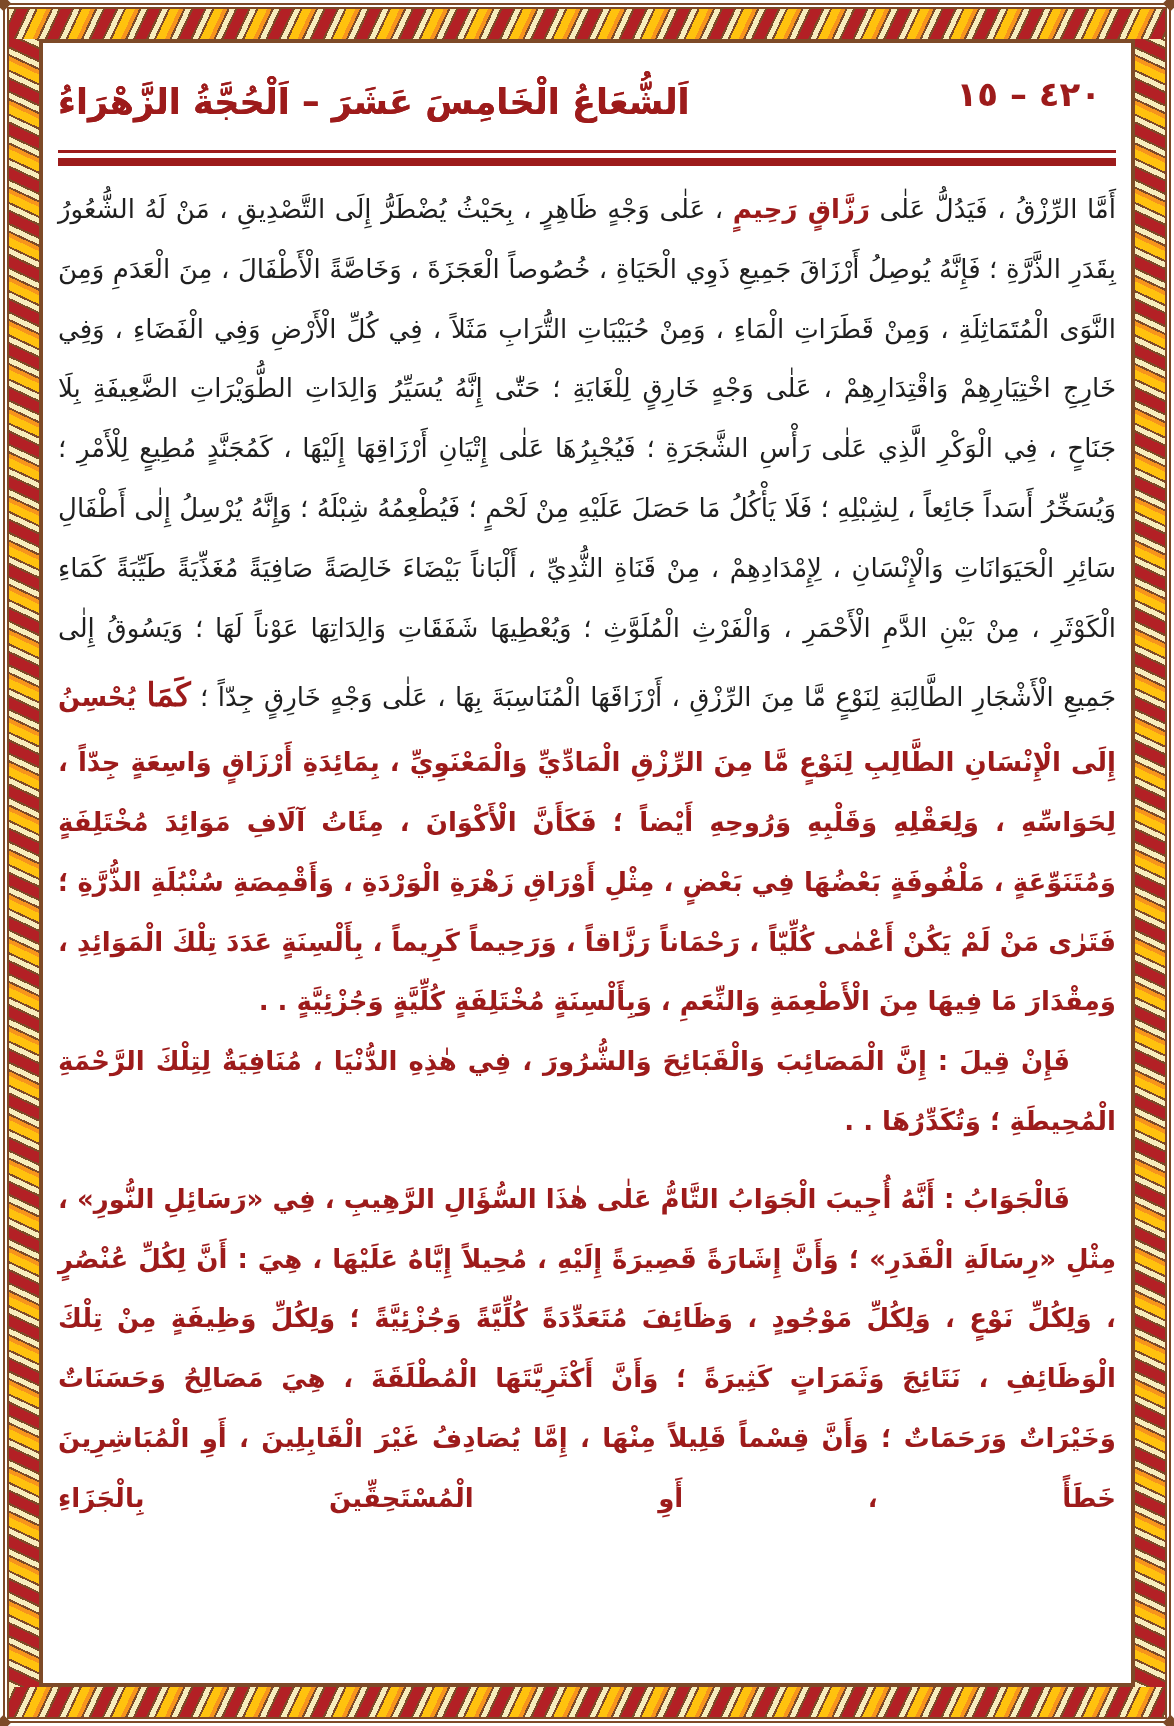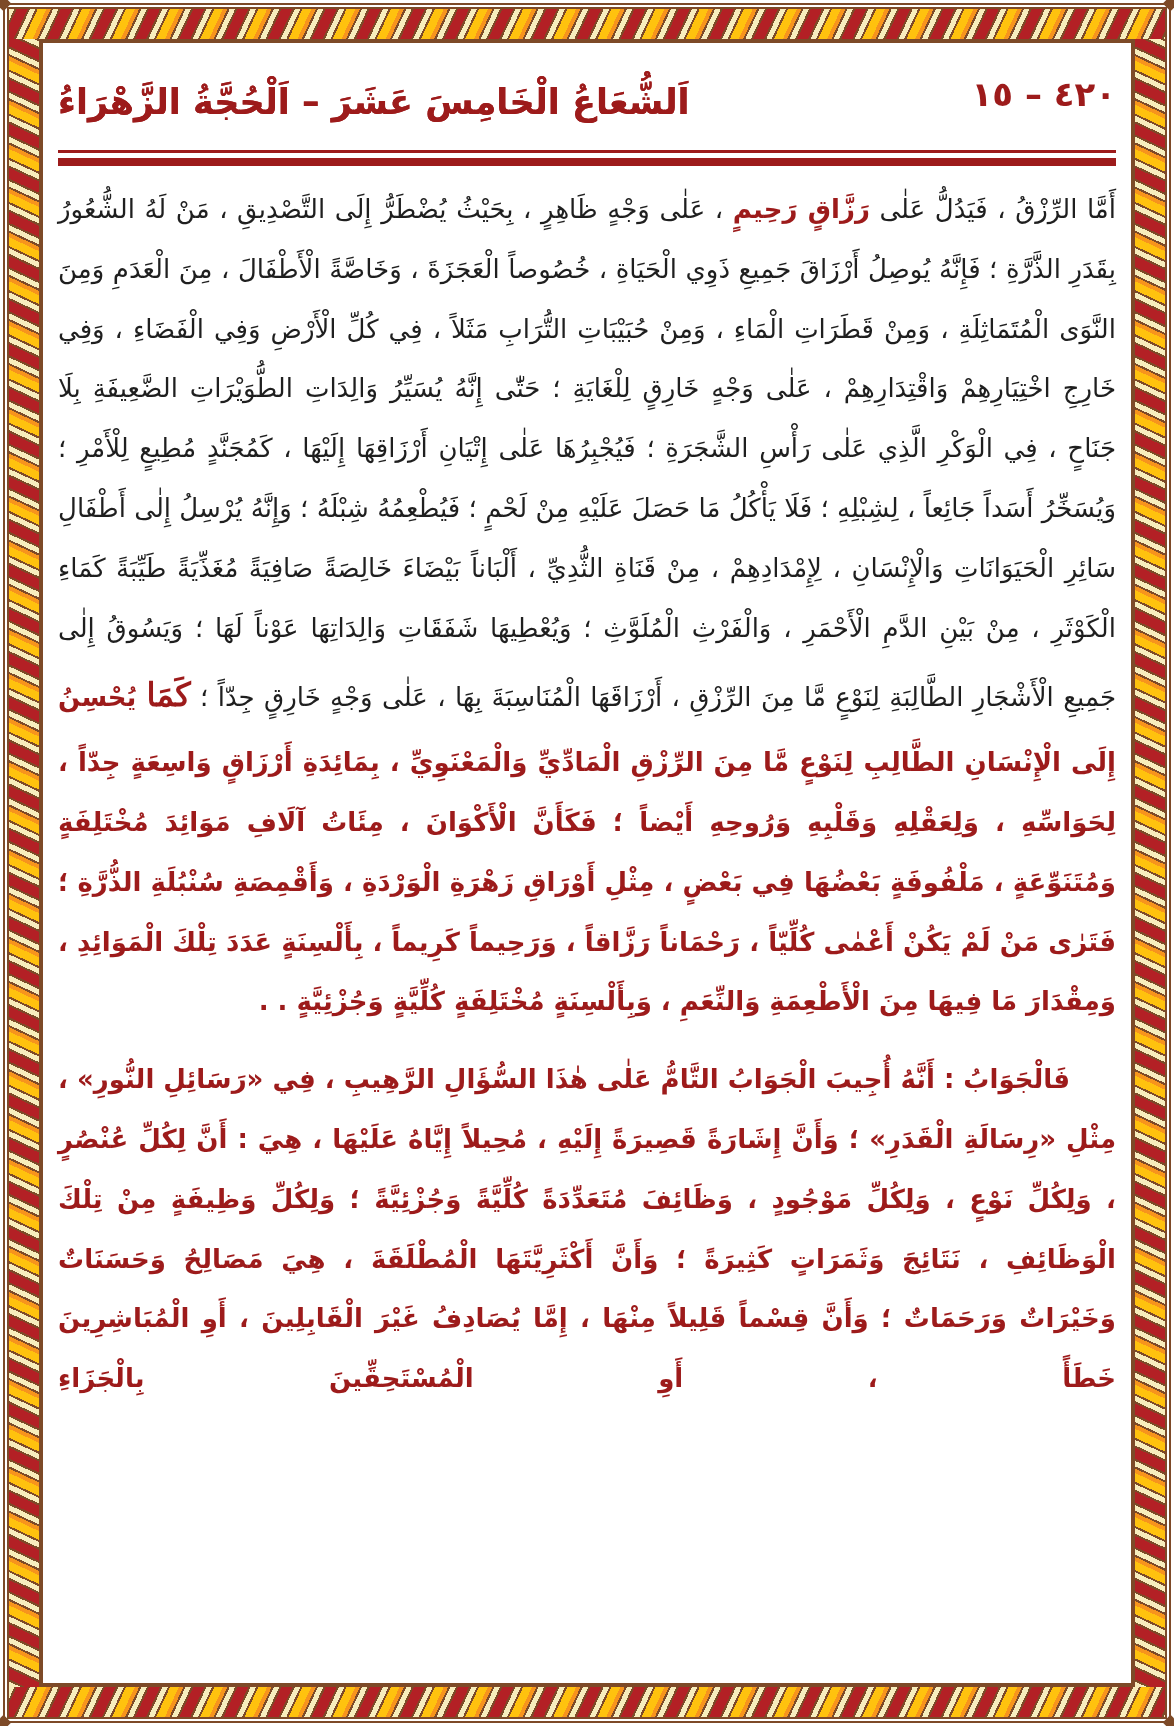--- a/index.html
+++ b/index.html
@@ -91,21 +91,21 @@
     position:absolute;
     left:0;                 
     right:auto;
     top:18px;
     direction:rtl;
     color:var(--rule);
     font-weight:bold;
     font-size:34px;
   }
   
-  .page-number{left:auto;right:0;}
+  .page-number{left:auto;right:15px;}
   .page-title{
     margin:0;
     text-align:left;
     color:var(--rule);
     font-weight:bold;
     font-size:35px;
     line-height:92px;
     text-shadow:0 0 0.6px var(--rule);
   }
   .rule-thin{height:3px;background:var(--rule);margin-top:2px;}
@@ -148,17 +148,18 @@
     <div class="header">
       <div class="page-number">٤٢٠ – ١٥</div>
       <h1 class="page-title">اَلشُّعَاعُ الْخَامِسَ عَشَرَ – اَلْحُجَّةُ الزَّهْرَاءُ</h1>
     </div>
 
     <div class="rule-thin"></div>
     <div class="rule-thick"></div>
 
     <div class="body-text">
       <p><span class="seg-black">أَمَّا الرِّزْقُ ، فَيَدُلُّ عَلٰى </span><span class="seg-red-bold">رَزَّاقٍ رَحِيمٍ</span><span class="seg-black"> ، عَلٰى وَجْهٍ ظَاهِرٍ ، بِحَيْثُ يُضْطَرُّ إِلَى التَّصْدِيقِ ، مَنْ لَهُ الشُّعُورُ بِقَدَرِ الذَّرَّةِ ؛ فَإِنَّهُ يُوصِلُ أَرْزَاقَ جَمِيعِ ذَوِي الْحَيَاةِ ، خُصُوصاً الْعَجَزَةَ ، وَخَاصَّةً الْأَطْفَالَ ، مِنَ الْعَدَمِ وَمِنَ النَّوَى الْمُتَمَاثِلَةِ ، وَمِنْ قَطَرَاتِ الْمَاءِ ، وَمِنْ حُبَيْبَاتِ التُّرَابِ مَثَلاً ، فِي كُلِّ الْأَرْضِ وَفِي الْفَضَاءِ ، وَفِي خَارِجِ اخْتِيَارِهِمْ وَاقْتِدَارِهِمْ ، عَلٰى وَجْهٍ خَارِقٍ لِلْغَايَةِ ؛ حَتّٰى إِنَّهُ يُسَيِّرُ وَالِدَاتِ الطُّوَيْرَاتِ الضَّعِيفَةِ بِلَا جَنَاحٍ ، فِي الْوَكْرِ الَّذِي عَلٰى رَأْسِ الشَّجَرَةِ ؛ فَيُجْبِرُهَا عَلٰى إِتْيَانِ أَرْزَاقِهَا إِلَيْهَا ، كَمُجَنَّدٍ مُطِيعٍ لِلْأَمْرِ ؛ وَيُسَخِّرُ أَسَداً جَائِعاً ، لِشِبْلِهِ ؛ فَلَا يَأْكُلُ مَا حَصَلَ عَلَيْهِ مِنْ لَحْمٍ ؛ فَيُطْعِمُهُ شِبْلَهُ ؛ وَإِنَّهُ يُرْسِلُ إِلٰى أَطْفَالِ سَائِرِ الْحَيَوَانَاتِ وَالْإِنْسَانِ ، لِإِمْدَادِهِمْ ، مِنْ قَنَاةِ الثُّدِيِّ ، أَلْبَاناً بَيْضَاءَ خَالِصَةً صَافِيَةً مُغَذِّيَةً طَيِّبَةً كَمَاءِ الْكَوْثَرِ ، مِنْ بَيْنِ الدَّمِ الْأَحْمَرِ ، وَالْفَرْثِ الْمُلَوَّثِ ؛ وَيُعْطِيهَا شَفَقَاتِ وَالِدَاتِهَا عَوْناً لَهَا ؛ وَيَسُوقُ إِلٰى جَمِيعِ الْأَشْجَارِ الطَّالِبَةِ لِنَوْعٍ مَّا مِنَ الرِّزْقِ ، أَرْزَاقَهَا الْمُنَاسِبَةَ بِهَا ، عَلٰى وَجْهٍ خَارِقٍ جِدّاً ؛ </span><span class="seg-red-large">كَمَا</span><span class="seg-red"> يُحْسِنُ إِلَى الْإِنْسَانِ الطَّالِبِ لِنَوْعٍ مَّا مِنَ الرِّزْقِ الْمَادِّيِّ وَالْمَعْنَوِيِّ ، بِمَائِدَةِ أَرْزَاقٍ وَاسِعَةٍ جِدّاً ، لِحَوَاسِّهِ ، وَلِعَقْلِهِ وَقَلْبِهِ وَرُوحِهِ أَيْضاً ؛ فَكَأَنَّ الْأَكْوَانَ ، مِئَاتُ آلَافِ مَوَائِدَ مُخْتَلِفَةٍ وَمُتَنَوِّعَةٍ ، مَلْفُوفَةٍ بَعْضُهَا فِي بَعْضٍ ، مِثْلِ أَوْرَاقِ زَهْرَةِ الْوَرْدَةِ ، وَأَقْمِصَةِ سُنْبُلَةِ الذُّرَّةِ ؛ فَتَرٰى مَنْ لَمْ يَكُنْ أَعْمٰى كُلِّيّاً ، رَحْمَاناً رَزَّاقاً ، وَرَحِيماً كَرِيماً ، بِأَلْسِنَةٍ عَدَدَ تِلْكَ الْمَوَائِدِ ، وَمِقْدَارَ مَا فِيهَا مِنَ الْأَطْعِمَةِ وَالنِّعَمِ ، وَبِأَلْسِنَةٍ مُخْتَلِفَةٍ كُلِّيَّةٍ وَجُزْئِيَّةٍ . .</span></p>
+      <p class="para-indent"><span class="seg-red">فَإِنْ قِيلَ : إِنَّ الْمَصَائِبَ وَالْقَبَائِحَ وَالشُّرُورَ ، فِي هٰذِهِ الدُّنْيَا ، مُنَافِيَةٌ لِتِلْكَ الرَّحْمَةِ الْمُحِيطَةِ ؛ وَتُكَدِّرُهَا . .</span></p>
       <p class="para-indent para-gap justify-last"><span class="seg-red">فَالْجَوَابُ : أَنَّهُ أُجِيبَ الْجَوَابُ التَّامُّ عَلٰى هٰذَا السُّؤَالِ الرَّهِيبِ ، فِي «رَسَائِلِ النُّورِ» ، مِثْلِ «رِسَالَةِ الْقَدَرِ» ؛ وَأَنَّ إِشَارَةً قَصِيرَةً إِلَيْهِ ، مُحِيلاً إِيَّاهُ عَلَيْهَا ، هِيَ : أَنَّ لِكُلِّ عُنْصُرٍ ، وَلِكُلِّ نَوْعٍ ، وَلِكُلِّ مَوْجُودٍ ، وَظَائِفَ مُتَعَدِّدَةً كُلِّيَّةً وَجُزْئِيَّةً ؛ وَلِكُلِّ وَظِيفَةٍ مِنْ تِلْكَ الْوَظَائِفِ ، نَتَائِجَ وَثَمَرَاتٍ كَثِيرَةً ؛ وَأَنَّ أَكْثَرِيَّتَهَا الْمُطْلَقَةَ ، هِيَ مَصَالِحُ وَحَسَنَاتٌ وَخَيْرَاتٌ وَرَحَمَاتٌ ؛ وَأَنَّ قِسْماً قَلِيلاً مِنْهَا ، إِمَّا يُصَادِفُ غَيْرَ الْقَابِلِينَ ، أَوِ الْمُبَاشِرِينَ خَطَأً ، أَوِ الْمُسْتَحِقِّينَ بِالْجَزَاءِ</span></p>
     </div>
 
   </div>
 </div>
 
 </body></html>

